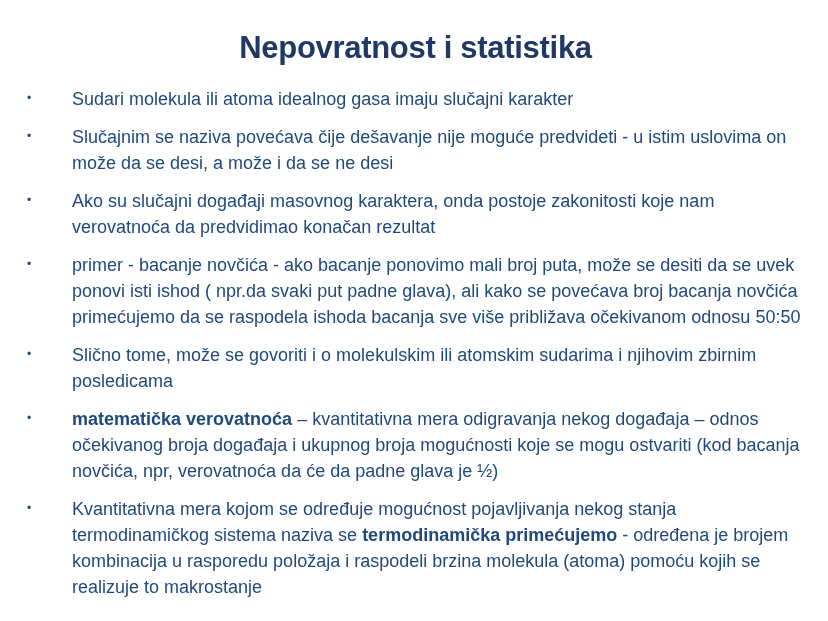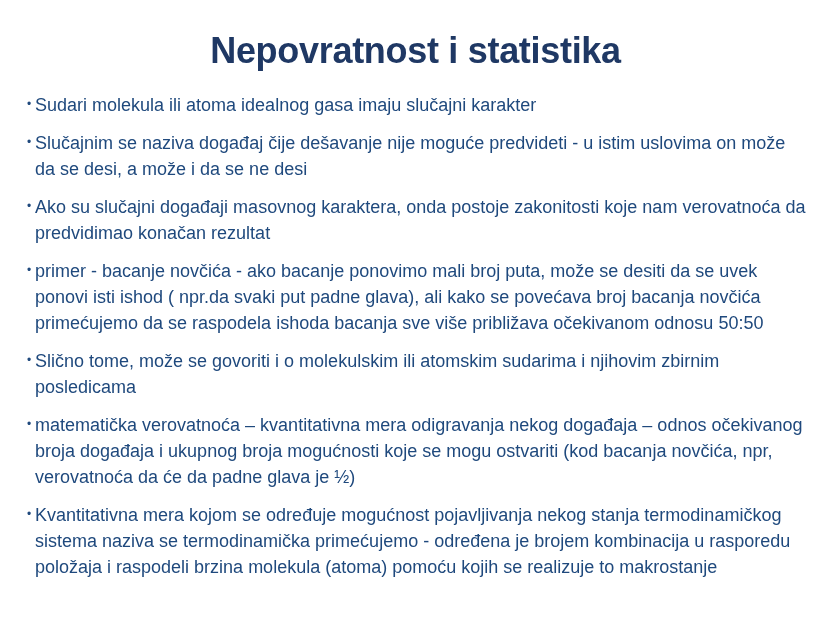--- a/index.html
+++ b/index.html
@@ -9,55 +9,55 @@
     height: 621px;
     background: var(--bg-color, #ffffff);
     box-sizing: border-box;
     padding: 22px 24px 0 27px;
     font-family: "Liberation Sans", sans-serif;
     overflow: hidden;
   }
   .slide-title {
     margin: 8px 0 20px 0;
     text-align: center;
-    font-size: 36px;
+    font-size: 31px;
     font-weight: bold;
     letter-spacing: -0.3px;
     color: var(--title-color, #1f3864);
   }
   .bullet-list { width: 779px; }
   .bullet {
     display: flex;
     align-items: flex-start;
     color: var(--body-color, #1f497d);
     font-size: 18px;
     line-height: 26px;
     margin-bottom: 12px;
   }
   .marker {
     flex: 0 0 8px;
     font-size: 12px;
     line-height: 25px;
   }
-  .btext { flex: 1 1 auto; }
-  .btext .bold { font-weight: normal; }
+  .btext { flex: 1 1 auto; margin-left: 37px; }
+  .btext .bold { font-weight: bold; }
 </style>
 </head>
 <body>
 
 <div class="slide">
   <h1 class="slide-title">Nepovratnost i statistika</h1>
   <div class="bullet-list">
       <div class="bullet">
         <span class="marker">•</span>
         <span class="btext"><span>Sudari molekula ili atoma idealnog gasa imaju slučajni karakter</span></span>
       </div>
       <div class="bullet">
         <span class="marker">•</span>
-        <span class="btext"><span>Slučajnim se naziva događaj čije dešavanje nije moguće predvideti - u istim uslovima on može da se desi, a može i da se ne desi</span></span>
+        <span class="btext"><span>Slučajnim se naziva povećava čije dešavanje nije moguće predvideti - u istim uslovima on može da se desi, a može i da se ne desi</span></span>
       </div>
       <div class="bullet">
         <span class="marker">•</span>
         <span class="btext"><span>Ako su slučajni događaji masovnog karaktera, onda postoje zakonitosti koje nam verovatnoća da predvidimao konačan rezultat</span></span>
       </div>
       <div class="bullet">
         <span class="marker">•</span>
         <span class="btext"><span>primer - bacanje novčića - ako bacanje ponovimo mali broj puta, može se desiti da se uvek ponovi isti ishod ( npr.da svaki put padne glava), ali kako se povećava broj bacanja novčića primećujemo da se raspodela ishoda bacanja sve više približava očekivanom odnosu 50:50</span></span>
       </div>
       <div class="bullet">

